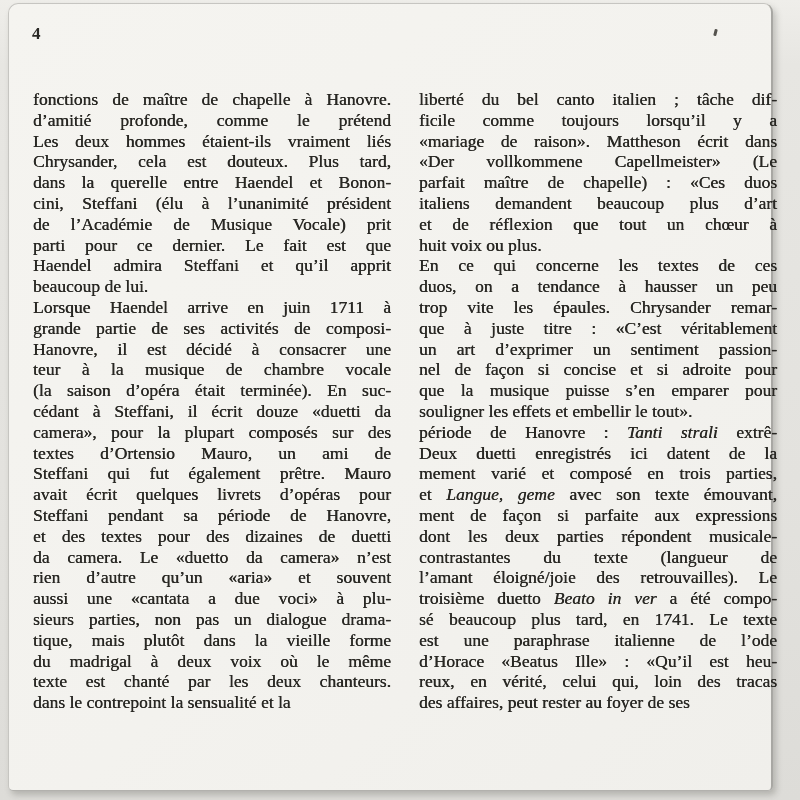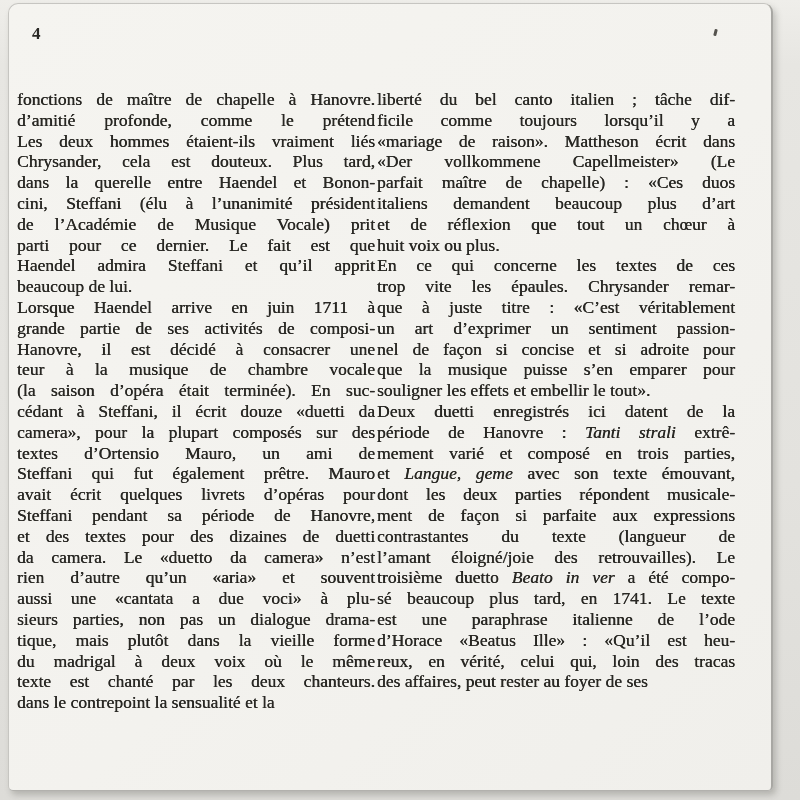--- a/index.html
+++ b/index.html
@@ -42,24 +42,24 @@
     left: 705px;
     top: 25px;
     width: 3px;
     height: 7px;
     background: #55534e;
     border-radius: 1px;
     transform: rotate(14deg);
   }
   .cols {
     position: absolute;
-    left: 8px;
+    left: 24px;
     top: 85px;
     display: flex;
-    gap: 2px;
+    gap: 28px;
   }
   .col {
     width: 358px;
     color: #292824;
     font-size: 17.5px;
     line-height: 20.8px;
     text-shadow: 0.3px 0 0 #292824;
   }
   .para + .para { }
   .line {
@@ -121,34 +121,35 @@
           <div class="line"><span>ficile comme toujours lorsqu’il y a</span></div>
           <div class="line"><span>«mariage de raison». Mattheson écrit dans</span></div>
           <div class="line"><span>«Der vollkommene Capellmeister» (Le</span></div>
           <div class="line"><span>parfait maître de chapelle) : «Ces duos</span></div>
           <div class="line"><span>italiens demandent beaucoup plus d’art</span></div>
           <div class="line"><span>et de réflexion que tout un chœur à</span></div>
           <div class="line para-last"><span>huit voix ou plus.</span></div>
         </div>
         <div class="para">
           <div class="line"><span>En ce qui concerne les textes de ces</span></div>
+          <div class="line"><span>duos, on a tendance à hausser un peu</span></div>
           <div class="line"><span>trop vite les épaules. Chrysander remar-</span></div>
           <div class="line"><span>que à juste titre : «C’est véritablement</span></div>
           <div class="line"><span>un art d’exprimer un sentiment passion-</span></div>
           <div class="line"><span>nel de façon si concise et si adroite pour</span></div>
           <div class="line"><span>que la musique puisse s’en emparer pour</span></div>
           <div class="line para-last"><span>souligner les effets et embellir le tout».</span></div>
         </div>
         <div class="para">
+          <div class="line"><span>période de Hanovre : </span><span class="it">Tanti strali</span><span> extrê-</span></div>
           <div class="line"><span>Deux duetti enregistrés ici datent de la</span></div>
-          <div class="line"><span>période de Hanovre : </span><span class="it">Tanti strali</span><span> extrê-</span></div>
           <div class="line"><span>mement varié et composé en trois parties,</span></div>
           <div class="line"><span>et </span><span class="it">Langue, geme</span><span> avec son texte émouvant,</span></div>
+          <div class="line"><span>ment de façon si parfaite aux expressions</span></div>
           <div class="line"><span>dont les deux parties répondent musicale-</span></div>
-          <div class="line"><span>ment de façon si parfaite aux expressions</span></div>
           <div class="line"><span>contrastantes du texte (langueur de</span></div>
           <div class="line"><span>l’amant éloigné/joie des retrouvailles). Le</span></div>
           <div class="line"><span>troisième duetto </span><span class="it">Beato in ver</span><span> a été compo-</span></div>
           <div class="line"><span>sé beaucoup plus tard, en 1741. Le texte</span></div>
           <div class="line"><span>est une paraphrase italienne de l’ode</span></div>
           <div class="line"><span>d’Horace «Beatus Ille» : «Qu’il est heu-</span></div>
           <div class="line"><span>reux, en vérité, celui qui, loin des tracas</span></div>
           <div class="line para-last"><span>des affaires, peut rester au foyer de ses</span></div>
         </div>
       </div>

